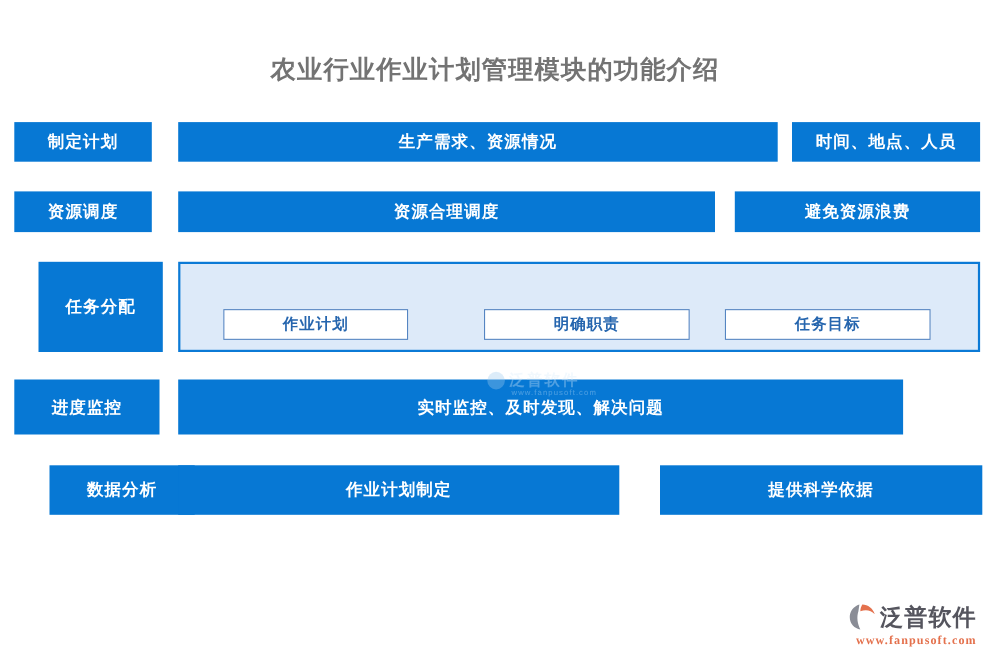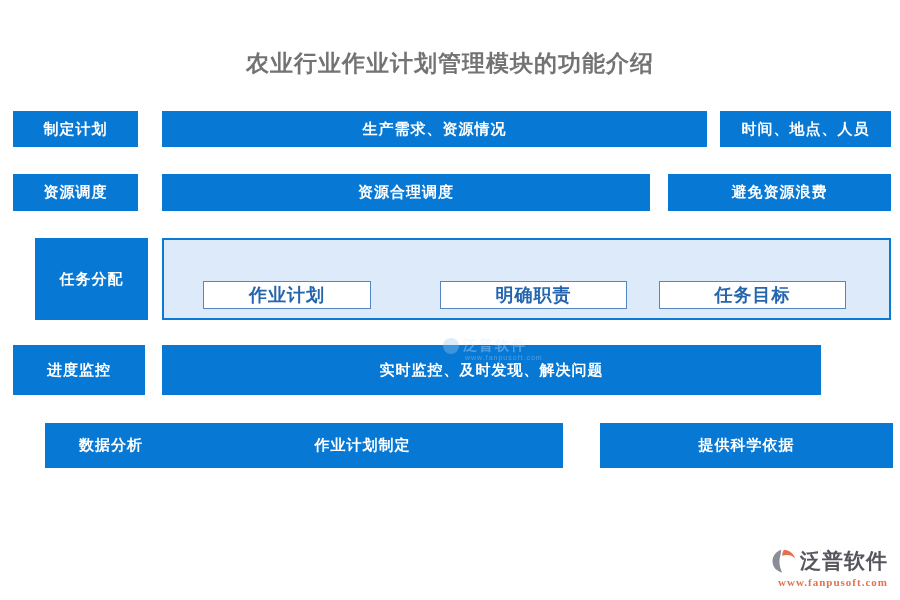--- a/index.html
+++ b/index.html
@@ -15,21 +15,21 @@
   .btn{
     position:absolute;background:#0778d4;color:#ffffff;font-weight:bold;
     font-size:15px;letter-spacing:1px;
     display:flex;align-items:center;justify-content:center;text-align:center;
   }
   .panel{
     position:absolute;background:#ddeaf9;border:2px solid #0b7ad6;box-sizing:border-box;
   }
   .inner-box{
     position:absolute;background:#ffffff;border:1px solid #5585c2;box-sizing:border-box;
-    color:#2565ae;font-weight:bold;font-size:18px;letter-spacing:1px;
+    color:#2565ae;font-weight:bold;font-size:14px;letter-spacing:1px;
     display:flex;align-items:center;justify-content:center;
   }
   .watermark{
     position:absolute;left:443px;top:337px;width:150px;opacity:0.35;
     color:#eaf4fd;pointer-events:none;
   }
   .watermark .wm-row{display:flex;align-items:center;gap:4px;}
   .wm-circle{
     width:16px;height:16px;border-radius:50%;
     background:#9ecbf0;flex:0 0 auto;

